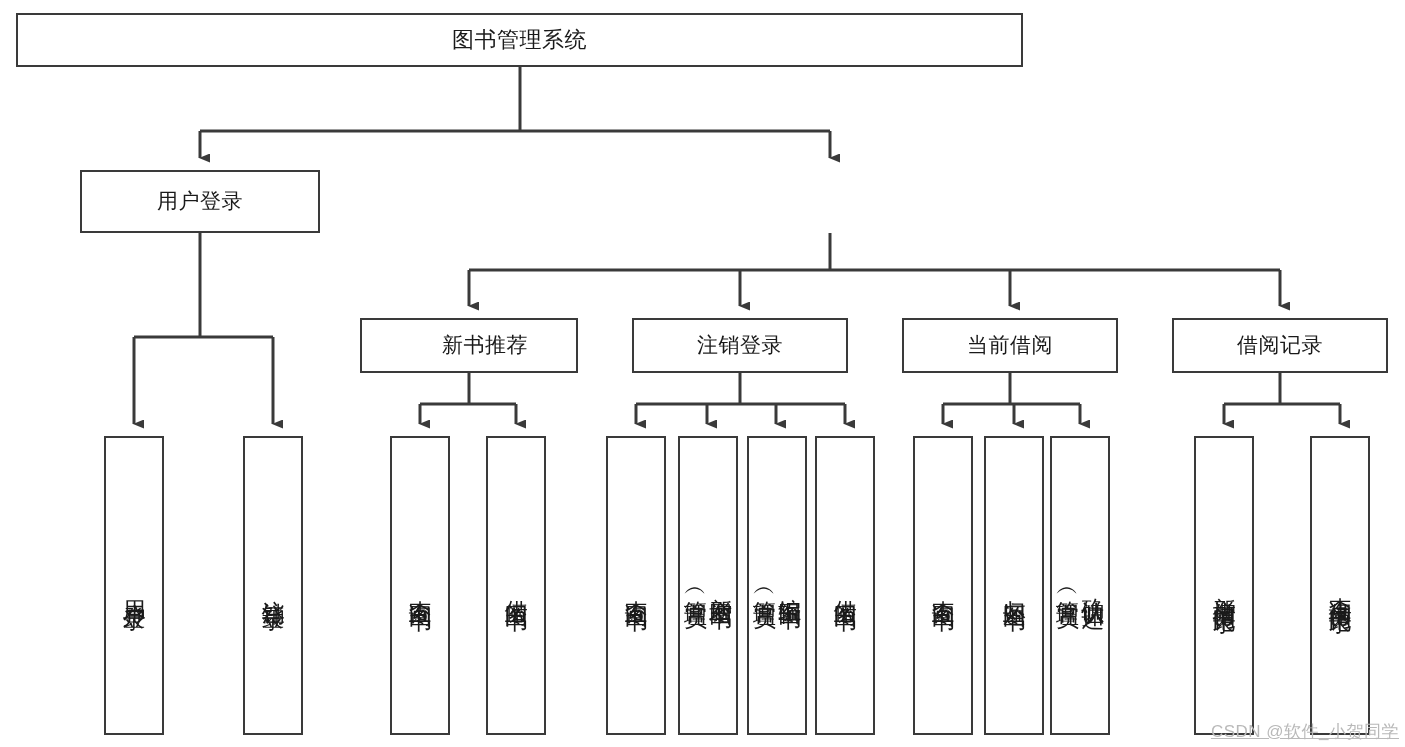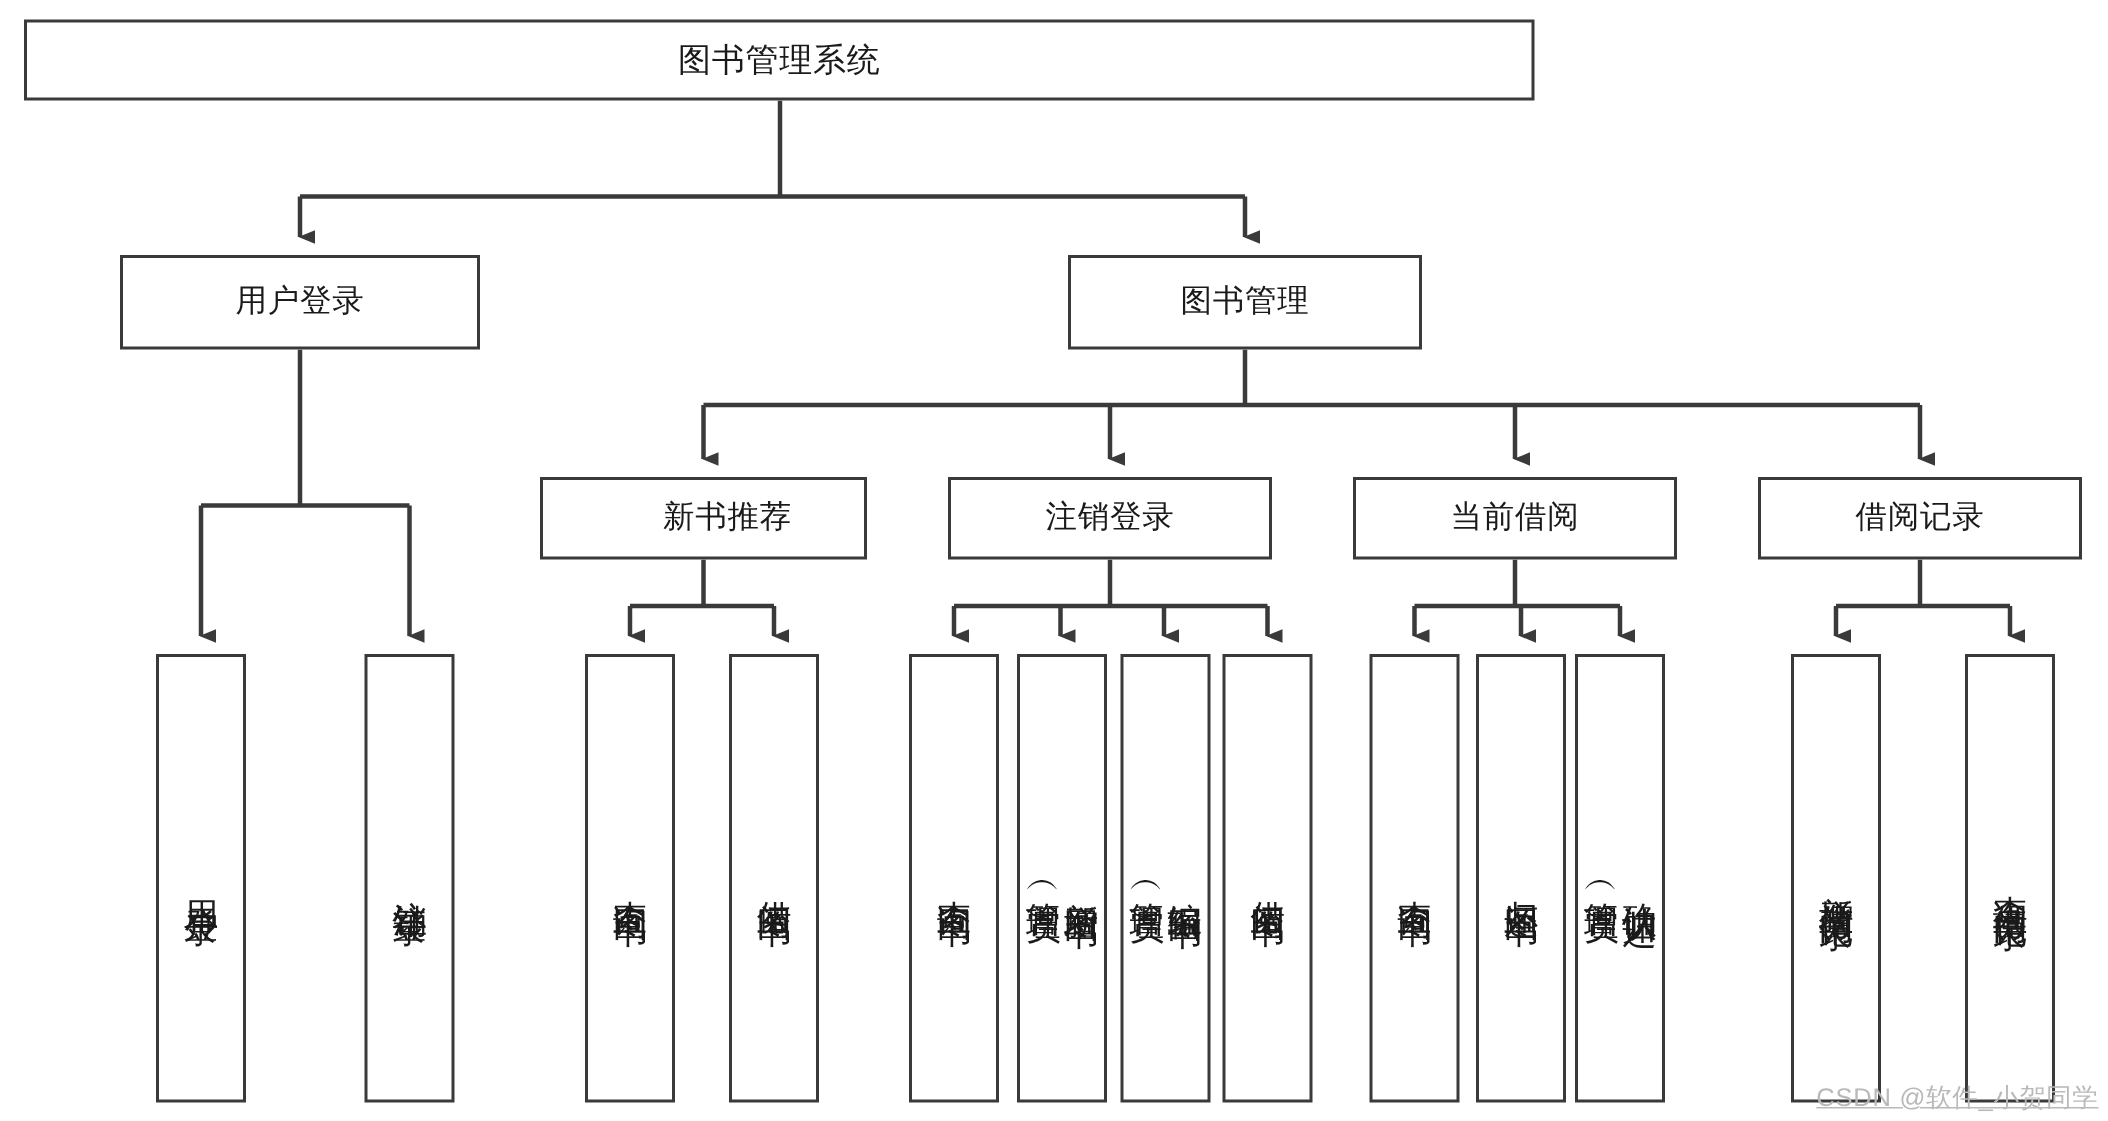--- a/index.html
+++ b/index.html
@@ -28,21 +28,21 @@
     pointer-events: none;
   }
   .node {
     position: absolute;
     box-sizing: border-box;
     background: #ffffff;
     border: 2px solid #3a3a3a;
     display: flex;
     align-items: center;
     justify-content: center;
-    text-align: right;
+    text-align: left;
     color: #1a1a1a;
     line-height: 1.18;
   }
   .node .label {
     display: block;
     white-space: pre-line;
   }
   .node.horizontal .label {
     font-size: 21px;
     letter-spacing: 0.5px;
@@ -128,23 +128,20 @@
     </g>
   </svg>
 
   <div class="node horizontal root" style="left:16px; top:13px; width:1007px; height:54px;">
     <span class="label">图书管理系统</span>
   </div>
 
   <div class="node horizontal" style="left:80px; top:170px; width:240px; height:63px;">
     <span class="label">用户登录</span>
   </div>
-  <div class="node horizontal" style="left:712px; top:170px; width:236px; height:63px;">
-    <span class="label">图书管理</span>
-  </div>
 
   <div class="node horizontal" style="left:360px; top:318px; width:218px; height:55px;padding-left:32px;">
     <span class="label">新书推荐</span>
   </div>
   <div class="node horizontal" style="left:632px; top:318px; width:216px; height:55px;">
     <span class="label">注销登录</span>
   </div>
   <div class="node horizontal" style="left:902px; top:318px; width:216px; height:55px;">
     <span class="label">当前借阅</span>
   </div>

